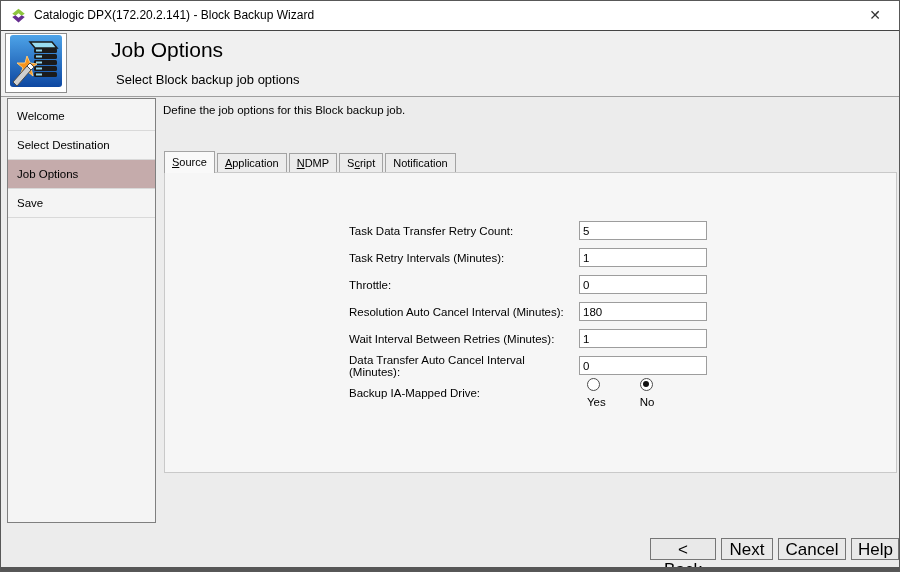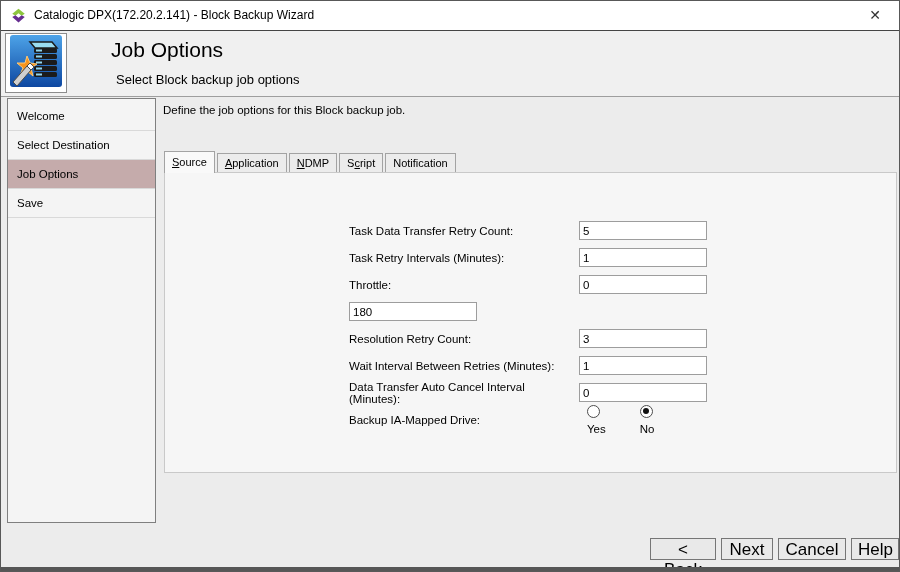--- a/index.html
+++ b/index.html
@@ -127,25 +127,22 @@
           </div>
           <div class="form-row">
             <div class="flabel">Task Retry Intervals (Minutes):</div>
             <input type="text" value="1" style="">
           </div>
           <div class="form-row">
             <div class="flabel">Throttle:</div>
             <input type="text" value="0" style="">
           </div>
           <div class="form-row">
+            <div class="flabel">Resolution Auto Cancel Interval (Minutes):</div>
             <input type="text" value="180" style="">
-          </div>
-          <div class="form-row">
-            <div class="flabel">Resolution Retry Count:</div>
-            <input type="text" value="3" style="">
           </div>
           <div class="form-row">
             <div class="flabel">Wait Interval Between Retries (Minutes):</div>
             <input type="text" value="1" style="">
           </div>
           <div class="form-row">
             <div class="flabel">Data Transfer Auto Cancel Interval (Minutes):</div>
             <input type="text" value="0" style="">
           </div>
           <div class="form-row">

